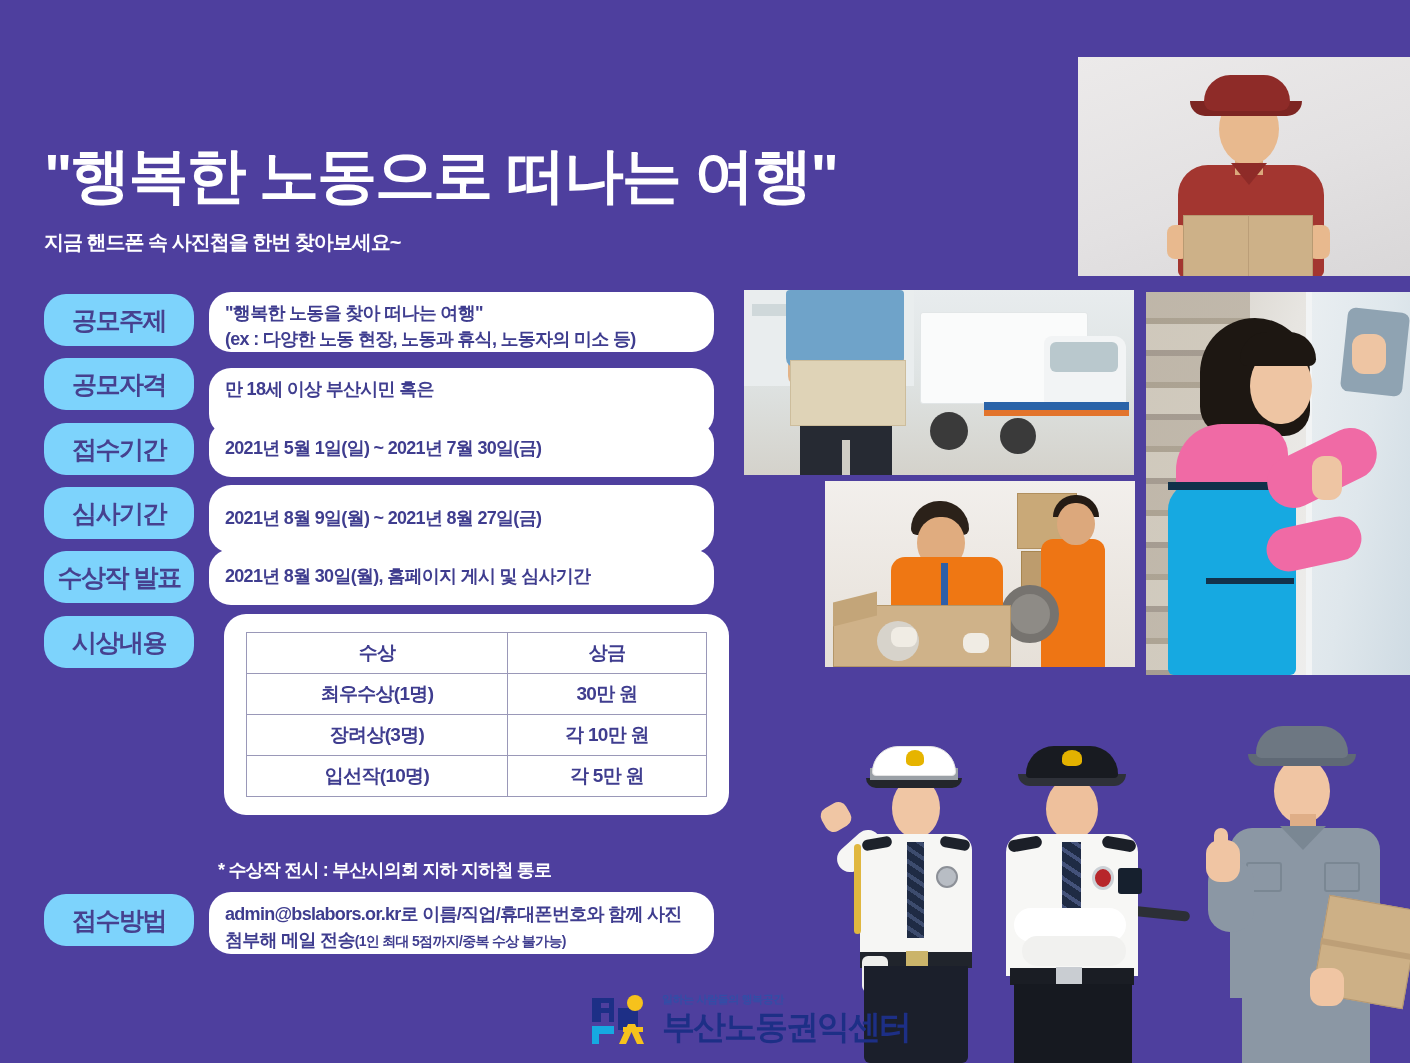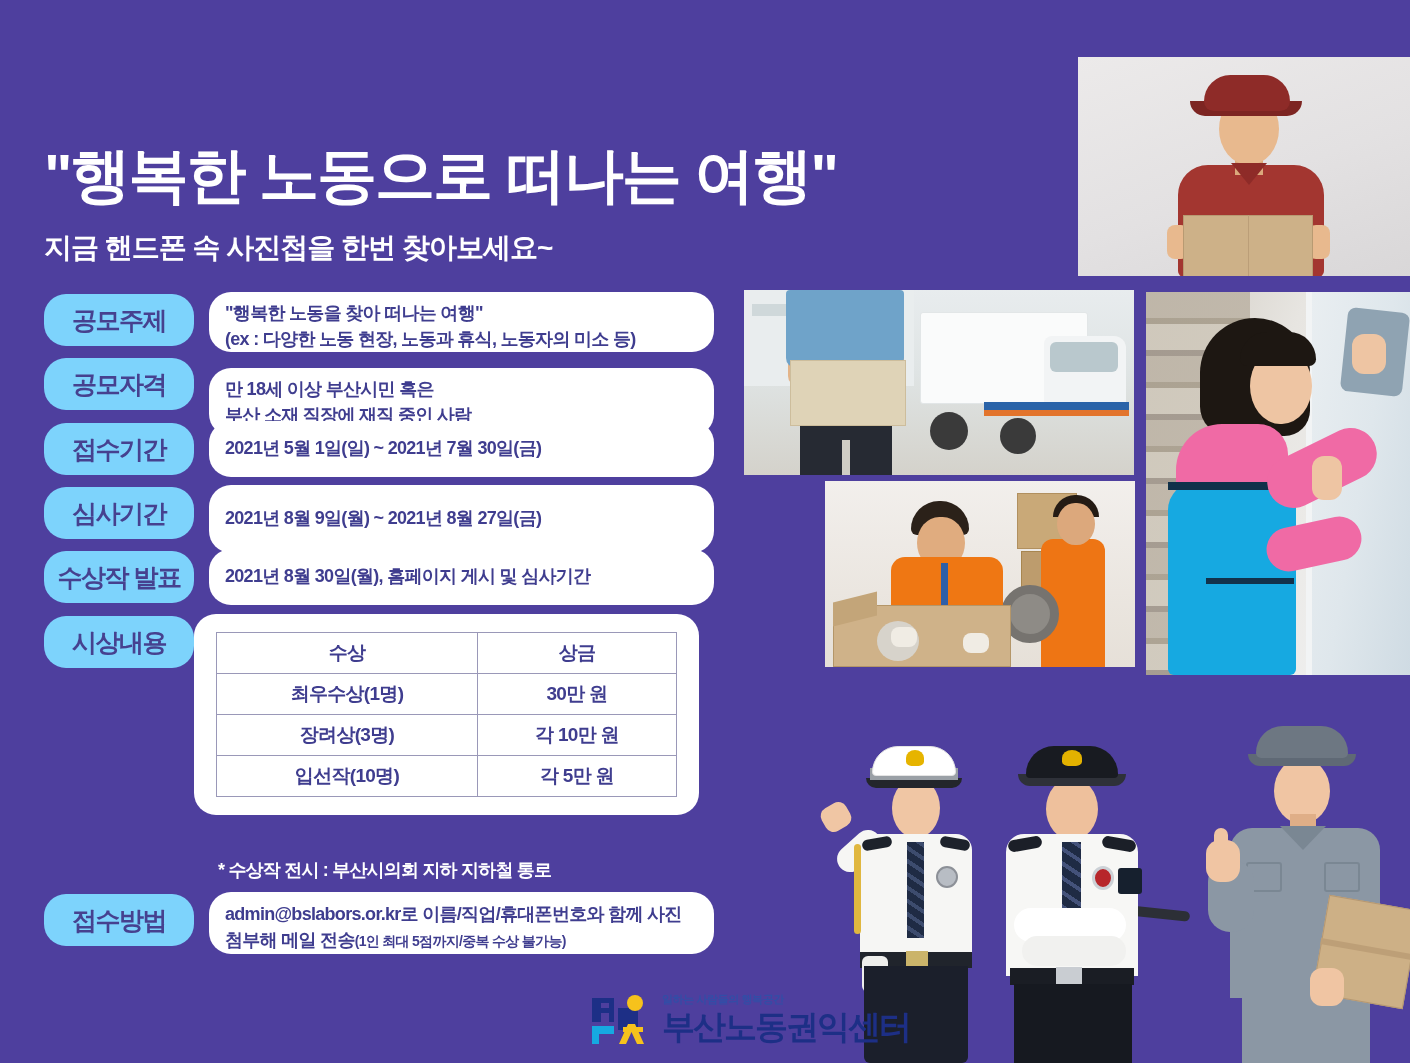--- a/index.html
+++ b/index.html
@@ -18,21 +18,21 @@
     font-size:33px; font-weight:bold; letter-spacing:-1px;
     color:#f4e58c; white-space:nowrap;
   }
   .headline {
     position:absolute; left:44px; top:136px;
     font-size:60px; font-weight:bold; letter-spacing:-2px;
     color:#ffffff; white-space:nowrap;
   }
   .subline {
     position:absolute; left:44px; top:229px;
-    font-size:28px; font-weight:bold; letter-spacing:-1px;
+    font-size:20px; font-weight:bold; letter-spacing:-1px;
     color:#ffffff; white-space:nowrap;
   }
 
   
   .rows { position:absolute; left:44px; top:294px; width:670px; }
   .row { position:absolute; left:0; }
   .pill {
     position:absolute; left:0; top:0;
     width:150px; border-radius:22px;
     background:#7dd3fc; color:#46418f;
@@ -45,21 +45,21 @@
     color:#3f3d8f; padding:9px 16px;
   }
   .panel .ln {
     font-size:18px; font-weight:bold; letter-spacing:-0.7px;
     line-height:1.42; white-space:nowrap;
   }
   .panel.center { display:flex; align-items:center; }
 
   
   .prize-panel {
-    position:absolute; left:150px; width:505px;
+    position:absolute; left:180px; width:505px;
     background:#ffffff; border-radius:22px;
     padding:18px 22px;
   }
   table.prize {
     width:100%; border-collapse:collapse;
     color:#3f3d8f;
   }
   table.prize th, table.prize td {
     border:1px solid #9a98b8;
     text-align:center; padding:7px 4px;
@@ -399,21 +399,20 @@
       <div class="panel" style="top:-2px;height:60px;">
         <div class="ln">"행복한 노동을 찾아 떠나는 여행"</div>
         <div class="ln">(ex : 다양한 노동 현장, 노동과 휴식, 노동자의 미소 등)</div>
       </div>
     </div>
 
     <div class="row" style="top:64px;">
       <div class="pill" style="height:52px;">공모자격</div>
       <div class="panel" style="top:-2px;height:68px;margin-top:12px;">
         <div class="ln">만 18세 이상 부산시민 혹은</div>
-        <div class="ln">부산 소재 직장에 재직 중인 사람</div>
       </div>
     </div>
 
     <div class="row" style="top:129px;">
       <div class="pill" style="height:52px;">접수기간</div>
       <div class="panel center" style="top:-2px;height:56px;">
         <div class="ln">2021년 5월 1일(일) ~ 2021년 7월 30일(금)</div>
       </div>
     </div>
 

